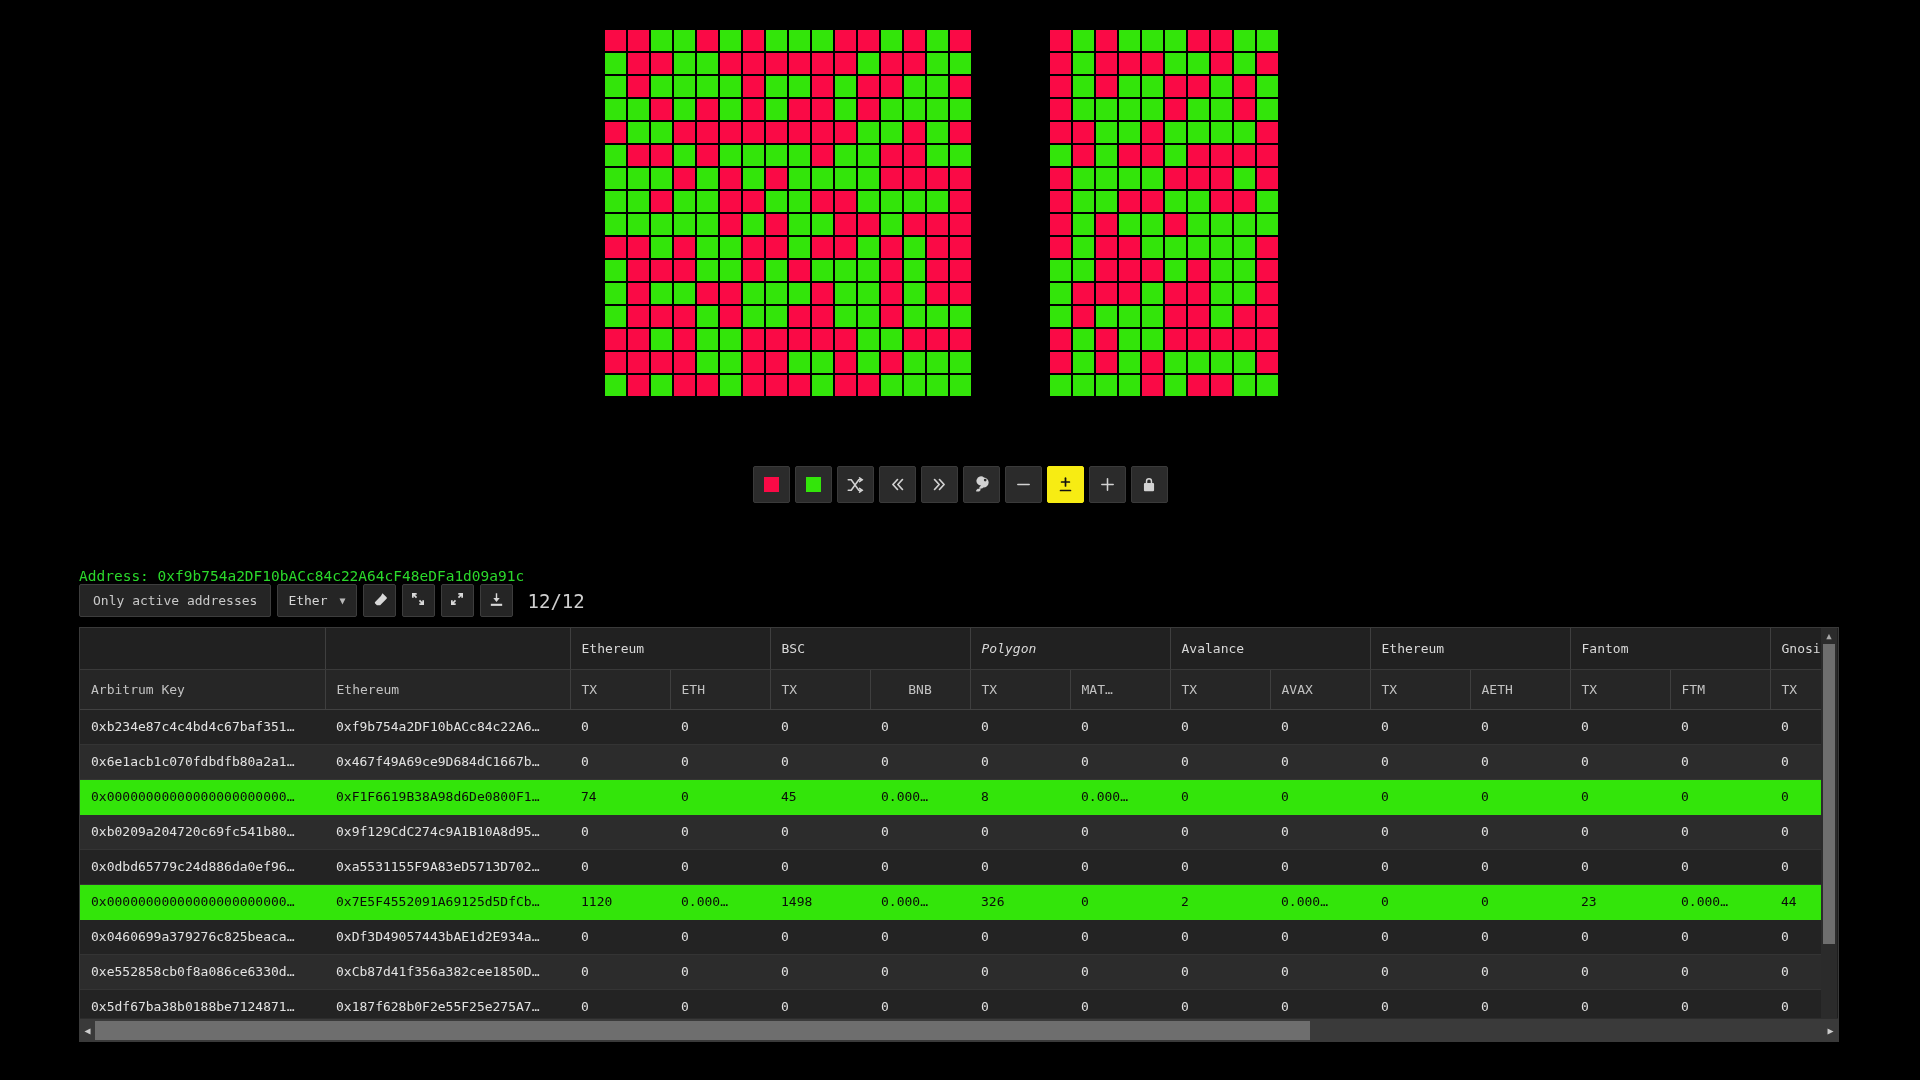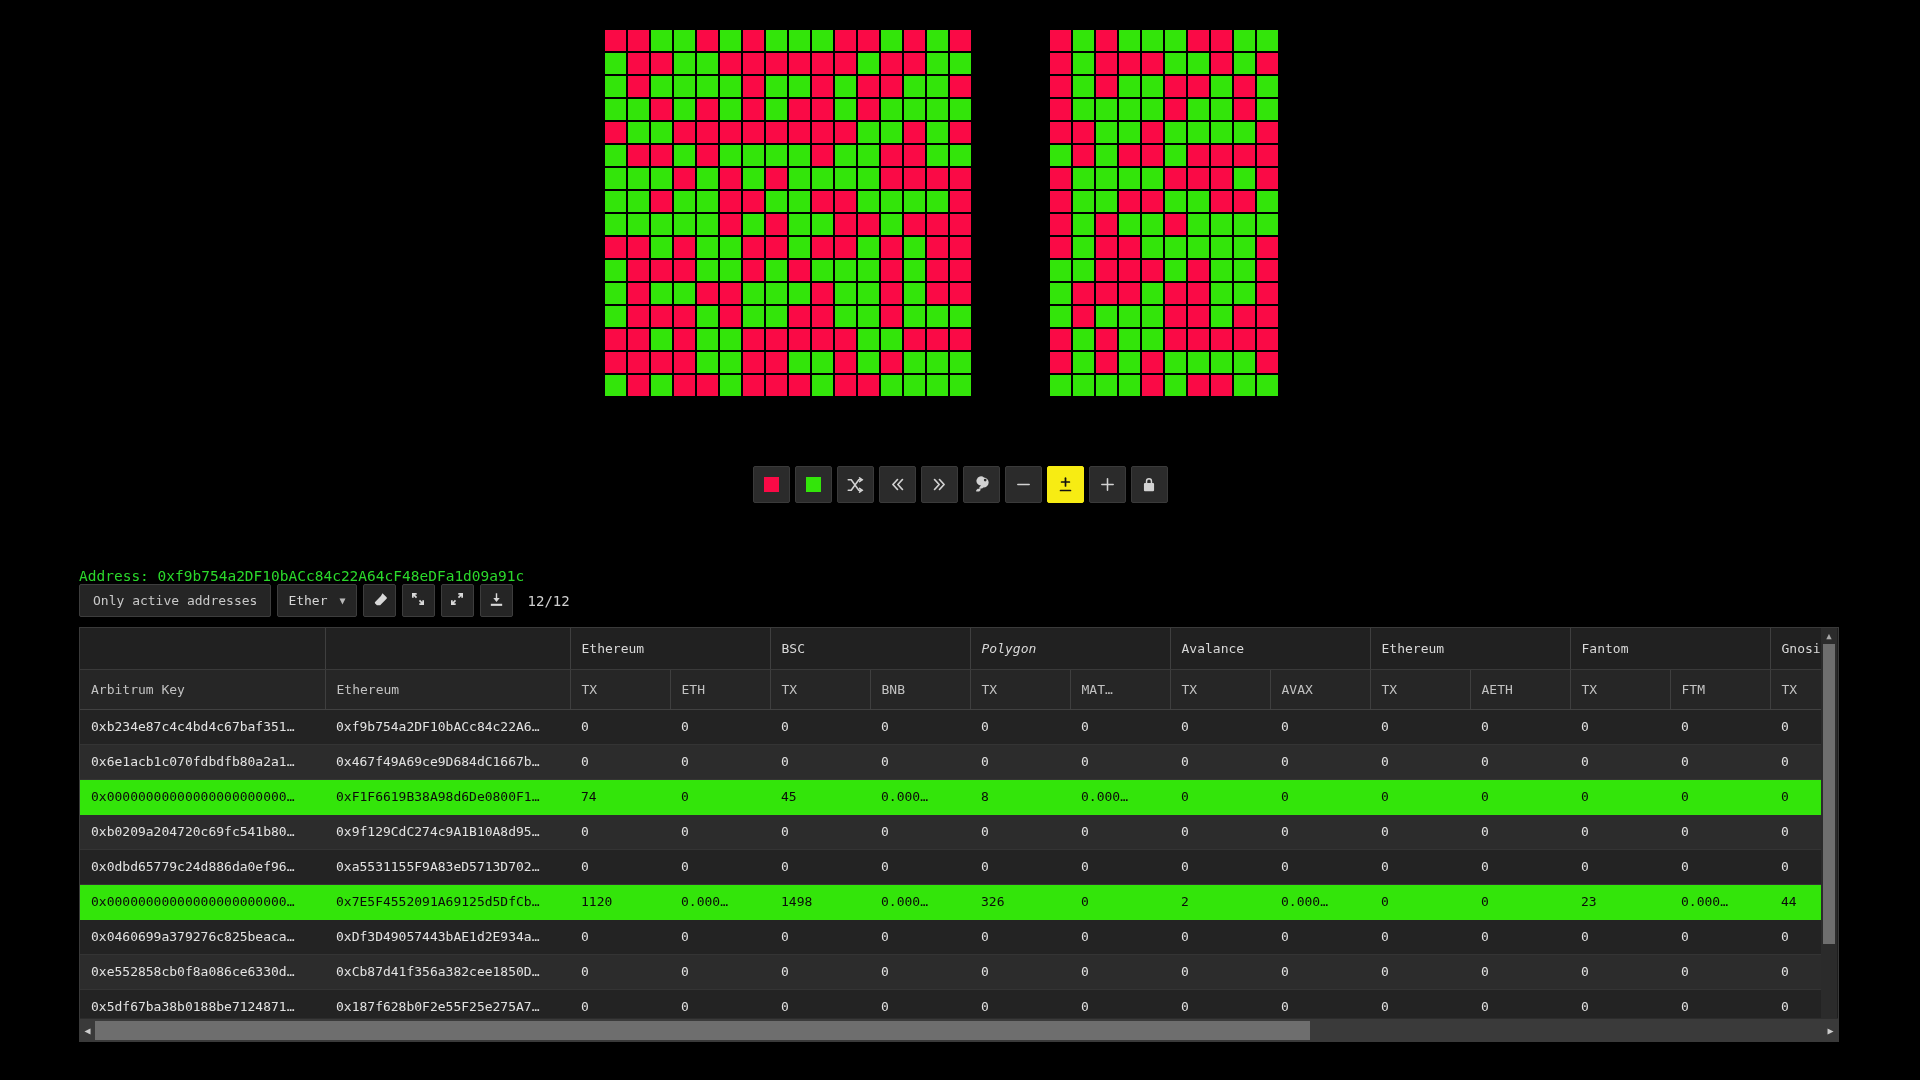--- a/index.html
+++ b/index.html
@@ -118,21 +118,21 @@
     display: flex;
     align-items: center;
     gap: 12px;
     cursor: pointer;
     user-select: none;
   }
   .chev { font-size: 10px; color: #b8b8b8; }
   #page-count {
     color: #cfcfcf;
     font-family: "DejaVu Sans Mono", monospace;
-    font-size: 14px;
+    font-size: 19px;
     margin-left: 9px;
   }
 
   
   #table-panel {
     position: absolute;
     left: 79px; top: 627px;
     width: 1760px;
     height: 415px;
     background: #1e1e1e;
@@ -802,21 +802,21 @@
             <th colspan="2" style="width: 200px;">Ethereum</th>
             <th colspan="2" style="width: 200px;">Fantom</th>
             <th colspan="2" style="width: 200px;">Gnosis</th>
           </tr>
         <tr class="sub-row">
             <th class="no-line" style="width: 245px;">Arbitrum Key</th>
             <th style="width: 245px;">Ethereum</th>
             <th style="width: 100px;">TX</th>
             <th style="width: 100px; margin-top: 40px;">ETH</th>
             <th style="width: 100px;">TX</th>
-            <th style="width: 100px;">BNB</th>
+            <th style="width: 100px; text-align: center;">BNB</th>
             <th style="width: 100px;">TX</th>
             <th style="width: 100px;">MAT…</th>
             <th style="width: 100px;">TX</th>
             <th style="width: 100px;">AVAX</th>
             <th style="width: 100px;">TX</th>
             <th style="width: 100px;">AETH</th>
             <th style="width: 100px;">TX</th>
             <th style="width: 100px;">FTM</th>
             <th style="width: 100px;">TX</th>
           </tr>

